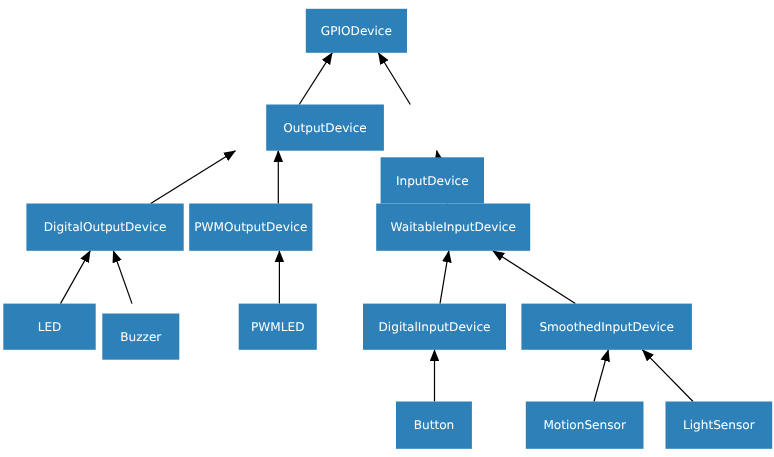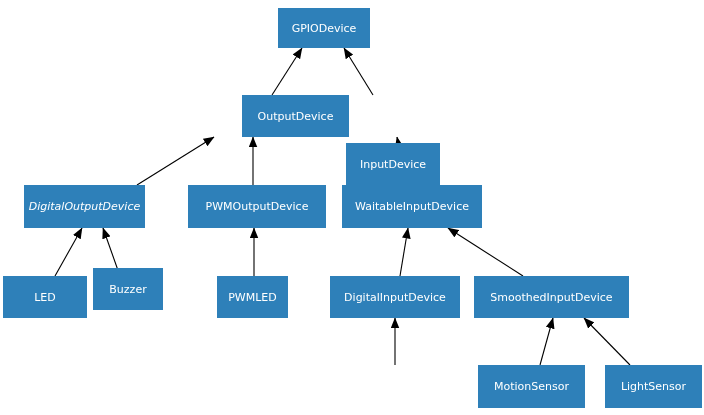--- a/index.html
+++ b/index.html
@@ -67,24 +67,25 @@
     <line x1="400" y1="276" x2="408" y2="228" marker-end="url(#arrow)"></line>
     <line x1="523" y1="276" x2="448" y2="228" marker-end="url(#arrow)"></line>
     <line x1="395" y1="365" x2="395" y2="318" marker-end="url(#arrow)"></line>
     <line x1="540" y1="365" x2="553" y2="318" marker-end="url(#arrow)"></line>
     <line x1="630" y1="365" x2="584" y2="318" marker-end="url(#arrow)"></line>
   </svg>
 
   <div class="node" style="left:278px; top:8px;   width:92px;  height:40px;">GPIODevice</div>
   <div class="node" style="left:202px; top:95px;  width:107px; height:42px;margin-left:40px;">OutputDevice</div>
   <div class="node" style="left:346px; top:95px;  width:94px;  height:42px;margin-top:48px;">InputDevice</div>
-  <div class="node" style="left:24px;  top:185px; width:121px; height:43px;font-style:italic;">DigitalOutputDevice</div>
-  <div class="node" style="left:188px; top:185px; width:138px; height:43px;">PWMOutputDevice</div>
+  <div class="node" style="left:24px;  top:185px; width:143px; height:43px;">DigitalOutputDevice</div>
+  <div class="node" style="left:172px; top:185px; width:112px; height:43px;">PWMOutputDevice</div>
   <div class="node" style="left:342px; top:185px; width:140px; height:43px;">WaitableInputDevice</div>
   <div class="node" style="left:3px;   top:276px; width:84px;  height:42px;">LED</div>
-  <div class="node" style="left:93px;  top:268px; width:70px;  height:42px;">Buzzer</div>
+  <div class="node" style="left:93px;  top:285px; width:70px;  height:42px;">Buzzer</div>
   <div class="node" style="left:217px; top:276px; width:71px;  height:42px;">PWMLED</div>
   <div class="node" style="left:330px; top:276px; width:130px; height:42px;">DigitalInputDevice</div>
   <div class="node" style="left:474px; top:276px; width:155px; height:42px;">SmoothedInputDevice</div>
+  <div class="node" style="left:360px; top:365px; width:69px;  height:43px;">Button</div>
   <div class="node" style="left:478px; top:365px; width:107px; height:43px;">MotionSensor</div>
   <div class="node" style="left:605px; top:365px; width:97px;  height:43px;">LightSensor</div>
 
 </div>
 
 </body></html>

